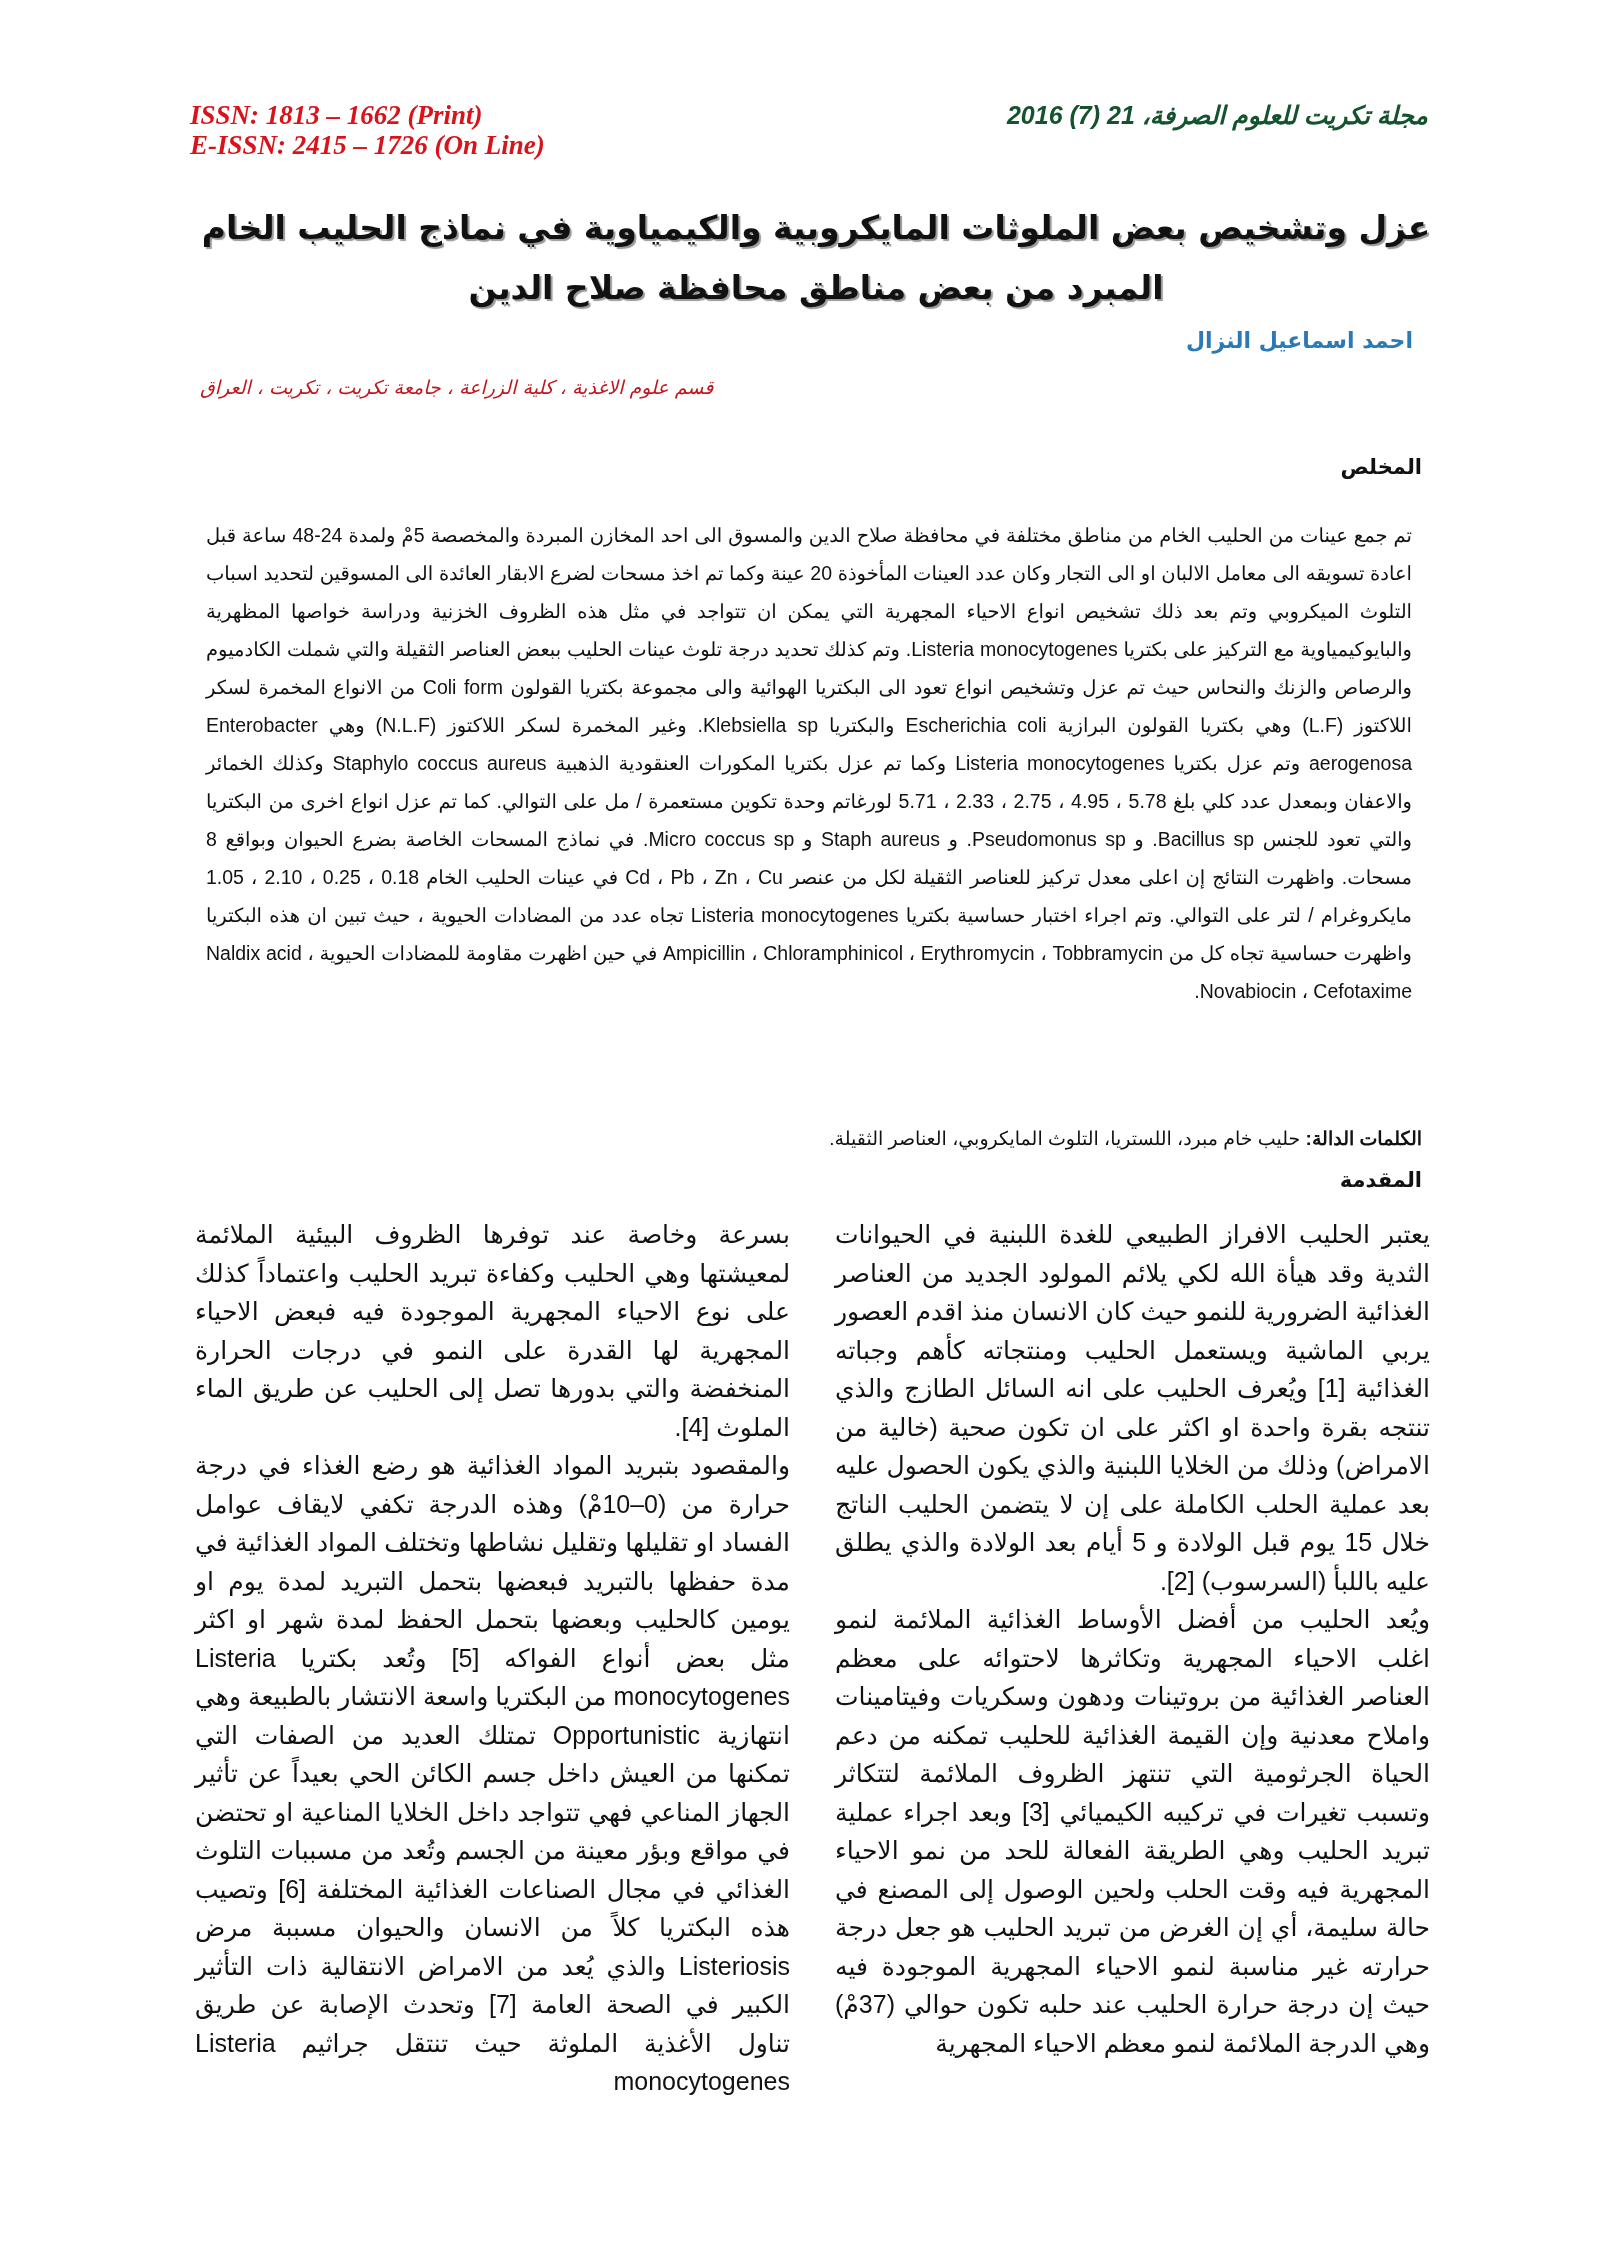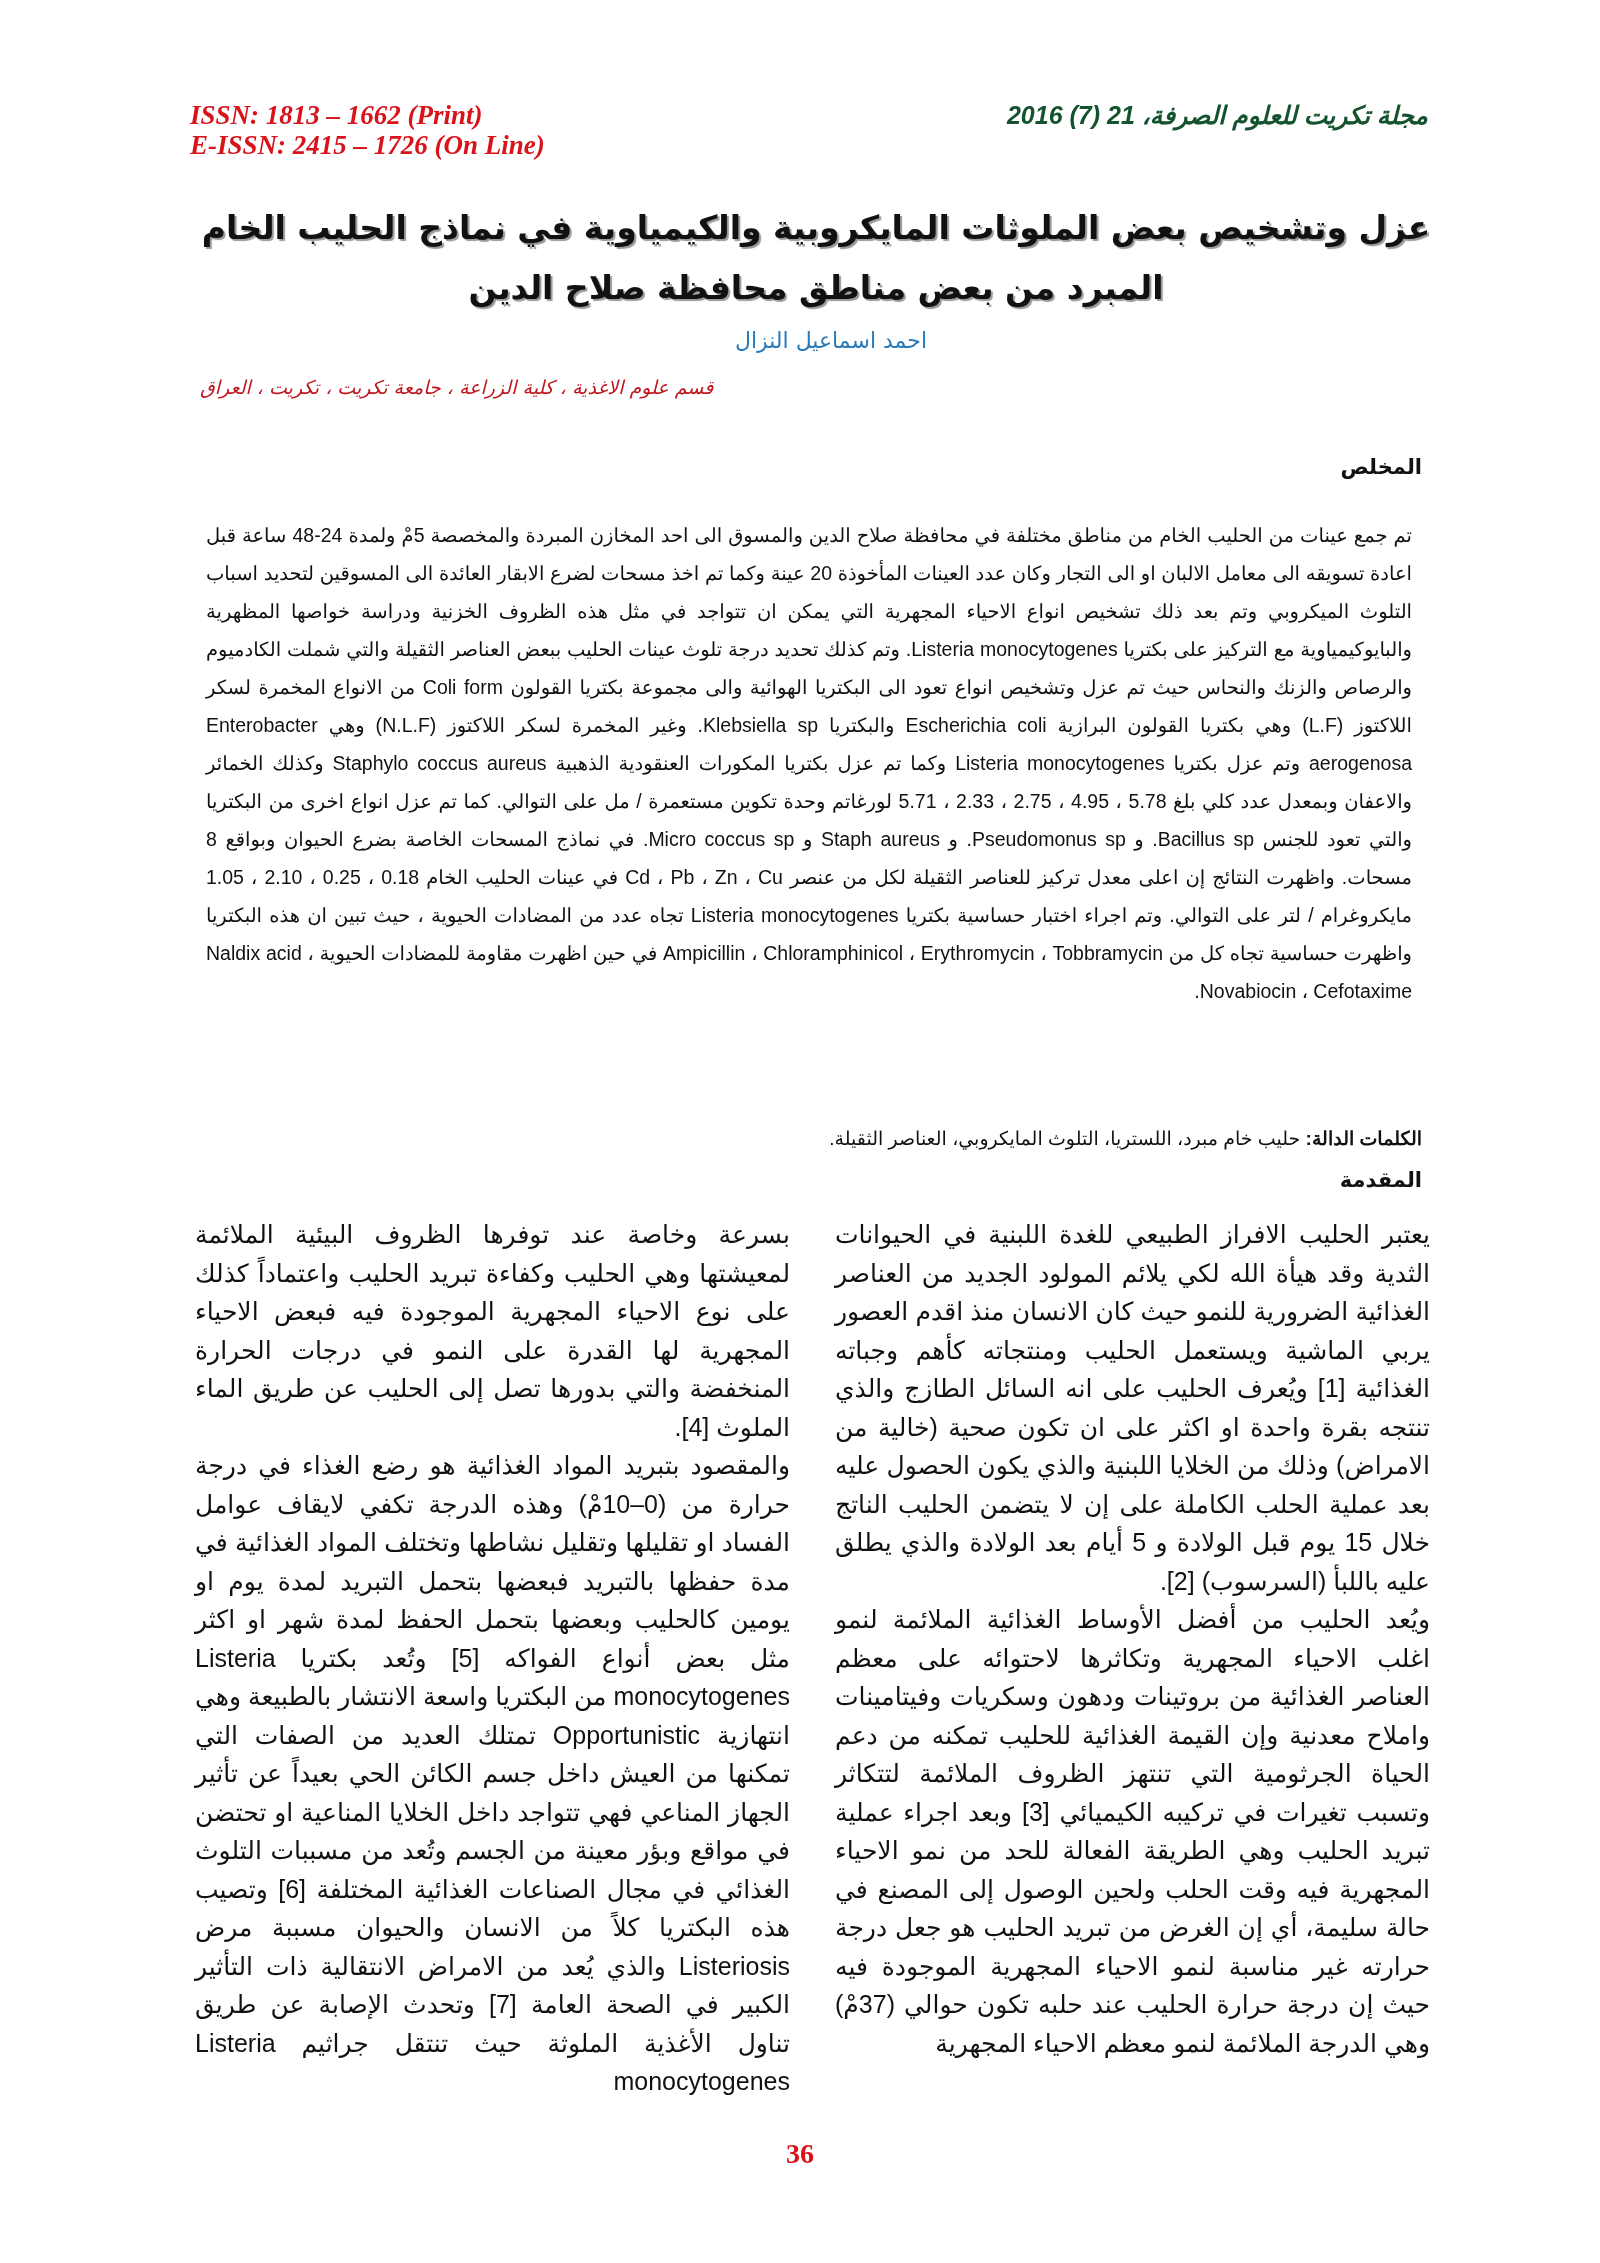--- a/index.html
+++ b/index.html
@@ -3,21 +3,21 @@
   <meta charset="utf-8">
   <style>
     html, body { margin: 0; padding: 0; background: #ffffff; }
     body { width: 1600px; height: 2263px; position: relative; overflow: hidden; font-family: "DejaVu Sans", sans-serif; color: #111; }
     .page { position: absolute; left: 0; top: 0; width: 1600px; height: 1644px; }
 
     .hdr-left { position: absolute; left: 190px; top: 100px; color: #d8131a; font-family: "Liberation Serif", serif; font-weight: bold; font-style: italic; font-size: 27px; line-height: 30px; direction: ltr; }
     .hdr-right { position: absolute; right: 172px; top: 100px; color: #14532d; font-family: "Liberation Sans", sans-serif; font-weight: bold; font-style: italic; font-size: 25px; line-height: 30px; direction: rtl; }
 
     .title { position: absolute; left: 201px; width: 1230px; top: 198px; text-align: center; direction: rtl; font-family: "DejaVu Sans", sans-serif; font-weight: bold; font-size: 33px; line-height: 60px; text-shadow: 2px 2px 1px #999; }
-    .author { position: absolute; left: 216px; width: 1230px; top: 328px; text-align: center; direction: rtl; color: #2a7ab8; font-weight: normal; font-size: 22px; }
+    .author { position: absolute; left: 183px; width: 1230px; top: 328px; text-align: right; direction: rtl; color: #2a7ab8; font-weight: bold; font-size: 22px; }
     .affil { position: absolute; left: 200px; width: 1230px; top: 376px; text-align: left; direction: rtl; color: #c0161d; font-style: italic; font-size: 19px; }
 
     .section-head { position: absolute; right: 178px; direction: rtl; font-weight: bold; font-size: 21px; }
     .abstract { position: absolute; left: 190px; width: 1238px; top: 500px; direction: rtl; text-align: justify; text-align-last: right; font-family: "Liberation Sans", sans-serif; font-size: 19.5px; line-height: 38px; }
     .abstract p { margin: 16px; }
     .keywords { position: absolute; right: 178px; top: 1127px; direction: rtl; font-family: "Liberation Sans", sans-serif; font-size: 19px; }
     .keywords .kw-label { font-weight: bold; margin-top: 48px; }
 
     .col { position: absolute; top: 1215px; width: 595px; direction: rtl; text-align: justify; font-family: "Liberation Sans", sans-serif; font-size: 25px; line-height: 38.5px; }
     .col p { margin: 0; }
@@ -55,14 +55,13 @@
   <div class="col col-right">
     <p>يعتبر الحليب الافراز الطبيعي للغدة اللبنية في الحيوانات الثدية وقد هيأة الله لكي يلائم المولود الجديد من العناصر الغذائية الضرورية للنمو حيث كان الانسان منذ اقدم العصور يربي الماشية ويستعمل الحليب ومنتجاته كأهم وجباته الغذائية [1] ويُعرف الحليب على انه السائل الطازج والذي تنتجه بقرة واحدة او اكثر على ان تكون صحية (خالية من الامراض) وذلك من الخلايا اللبنية والذي يكون الحصول عليه بعد عملية الحلب الكاملة على إن لا يتضمن الحليب الناتج خلال 15 يوم قبل الولادة و 5 أيام بعد الولادة والذي يطلق عليه باللبأ (السرسوب) [2].</p>
     <p>ويُعد الحليب من أفضل الأوساط الغذائية الملائمة لنمو اغلب الاحياء المجهرية وتكاثرها لاحتوائه على معظم العناصر الغذائية من بروتينات ودهون وسكريات وفيتامينات واملاح معدنية وإن القيمة الغذائية للحليب تمكنه من دعم الحياة الجرثومية التي تنتهز الظروف الملائمة لتتكاثر وتسبب تغيرات في تركيبه الكيميائي [3] وبعد اجراء عملية تبريد الحليب وهي الطريقة الفعالة للحد من نمو الاحياء المجهرية فيه وقت الحلب ولحين الوصول إلى المصنع في حالة سليمة، أي إن الغرض من تبريد الحليب هو جعل درجة حرارته غير مناسبة لنمو الاحياء المجهرية الموجودة فيه حيث إن درجة حرارة الحليب عند حلبه تكون حوالي (37مْ) وهي الدرجة الملائمة لنمو معظم الاحياء المجهرية</p>
   </div>
 
   <div class="col col-left">
     <p>بسرعة وخاصة عند توفرها الظروف البيئية الملائمة لمعيشتها وهي الحليب وكفاءة تبريد الحليب واعتماداً كذلك على نوع الاحياء المجهرية الموجودة فيه فبعض الاحياء المجهرية لها القدرة على النمو في درجات الحرارة المنخفضة والتي بدورها تصل إلى الحليب عن طريق الماء الملوث [4].</p>
     <p>والمقصود بتبريد المواد الغذائية هو رضع الغذاء في درجة حرارة من (0–10مْ) وهذه الدرجة تكفي لايقاف عوامل الفساد او تقليلها وتقليل نشاطها وتختلف المواد الغذائية في مدة حفظها بالتبريد فبعضها بتحمل التبريد لمدة يوم او يومين كالحليب وبعضها بتحمل الحفظ لمدة شهر او اكثر مثل بعض أنواع الفواكه [5] وتُعد بكتريا Listeria monocytogenes من البكتريا واسعة الانتشار بالطبيعة وهي انتهازية Opportunistic تمتلك العديد من الصفات التي تمكنها من العيش داخل جسم الكائن الحي بعيداً عن تأثير الجهاز المناعي فهي تتواجد داخل الخلايا المناعية او تحتضن في مواقع وبؤر معينة من الجسم وتُعد من مسببات التلوث الغذائي في مجال الصناعات الغذائية المختلفة [6] وتصيب هذه البكتريا كلاً من الانسان والحيوان مسببة مرض Listeriosis والذي يُعد من الامراض الانتقالية ذات التأثير الكبير في الصحة العامة [7] وتحدث الإصابة عن طريق تناول الأغذية الملوثة حيث تنتقل جراثيم Listeria monocytogenes</p>
   </div>
 
-  <div class="page-num">36</div>
 </div>
 
 </body></html>

